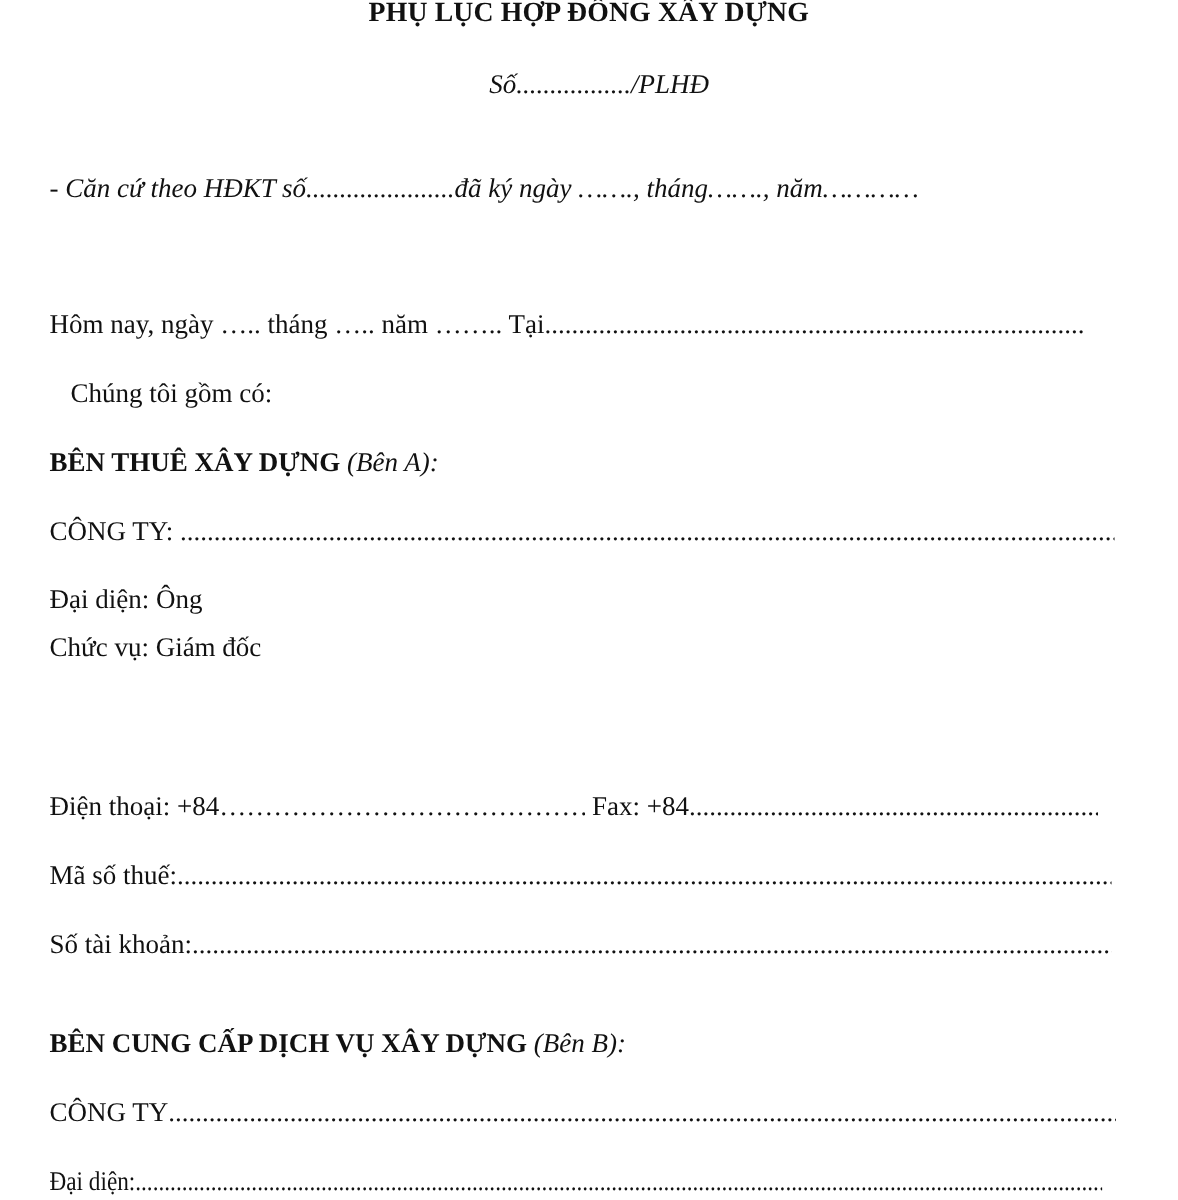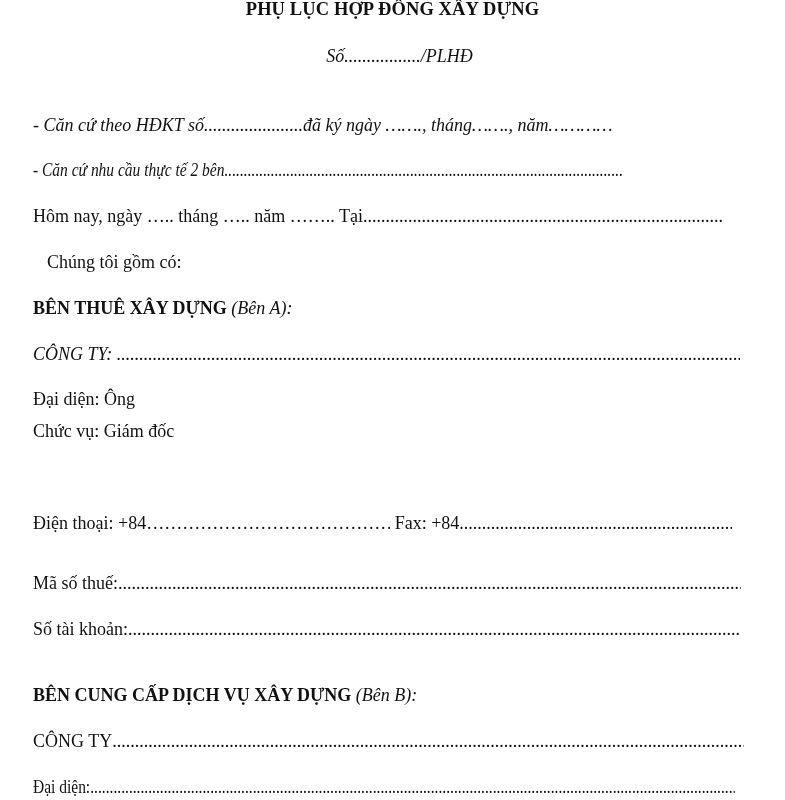--- a/index.html
+++ b/index.html
@@ -75,44 +75,41 @@
   <div class="line center title">PHỤ LỤC HỢP ĐỒNG XÂY DỰNG</div>
 
   <div class="line center doc-number">
     <span>Số</span><span>.................</span><span>/PLHĐ</span>
   </div>
 
   <div class="line italic" style="top:114px;">
     <span>- Căn cứ theo HĐKT số</span><span>......................</span><span>đã ký ngày </span><span>…….</span><span>, tháng</span><span>…….</span><span>, năm</span><span>…………</span>
   </div>
 
-  <div class="line italic" style="top:159px;">
-    <span class="condensed"><span>- Căn cứ nhu cầu thực tế 2 bên</span><span>.......................................................................................................</span></span>
-  </div>
 
   <div class="line" style="top:205px;">
     <span>Hôm nay, ngày </span><span>…..</span><span> tháng </span><span>…..</span><span> năm </span><span>……..</span><span> Tại</span><span class="fill dots" style="width:360px;"></span>
   </div>
 
   <div class="line" style="top:251px;margin-left:14px;">Chúng tôi gồm có:</div>
 
   <div class="line" style="top:297px;text-align:center;">
     <span class="bold">BÊN THUÊ XÂY DỰNG</span> <span class="italic">(Bên A):</span>
   </div>
 
-  <div class="line" style="top:343px;font-style:italic;">
+  <div class="line" style="top:343px;">
     <span>CÔNG TY: </span><span class="fill dots" style="width:623px;"></span>
   </div>
 
   <div class="line" style="top:388px;">Đại diện: Ông</div>
 
   <div class="line" style="top:420px;">Chức vụ: Giám đốc</div>
 
 
-  <div class="line" style="top:512px;">
+  <div class="line" style="top:526px;">
     <span>Điện thoại: +84</span><span class="fill ell" style="width:244px;"></span><span> Fax: +84</span><span class="fill dots" style="width:273px;"></span>
   </div>
 
   <div class="line" style="top:572px;">
     <span>Mã số thuế:</span><span class="fill dots" style="width:623px;"></span>
   </div>
 
   <div class="line" style="top:618px;">
     <span>Số tài khoản:</span><span class="fill dots" style="width:613px;"></span>
   </div>

